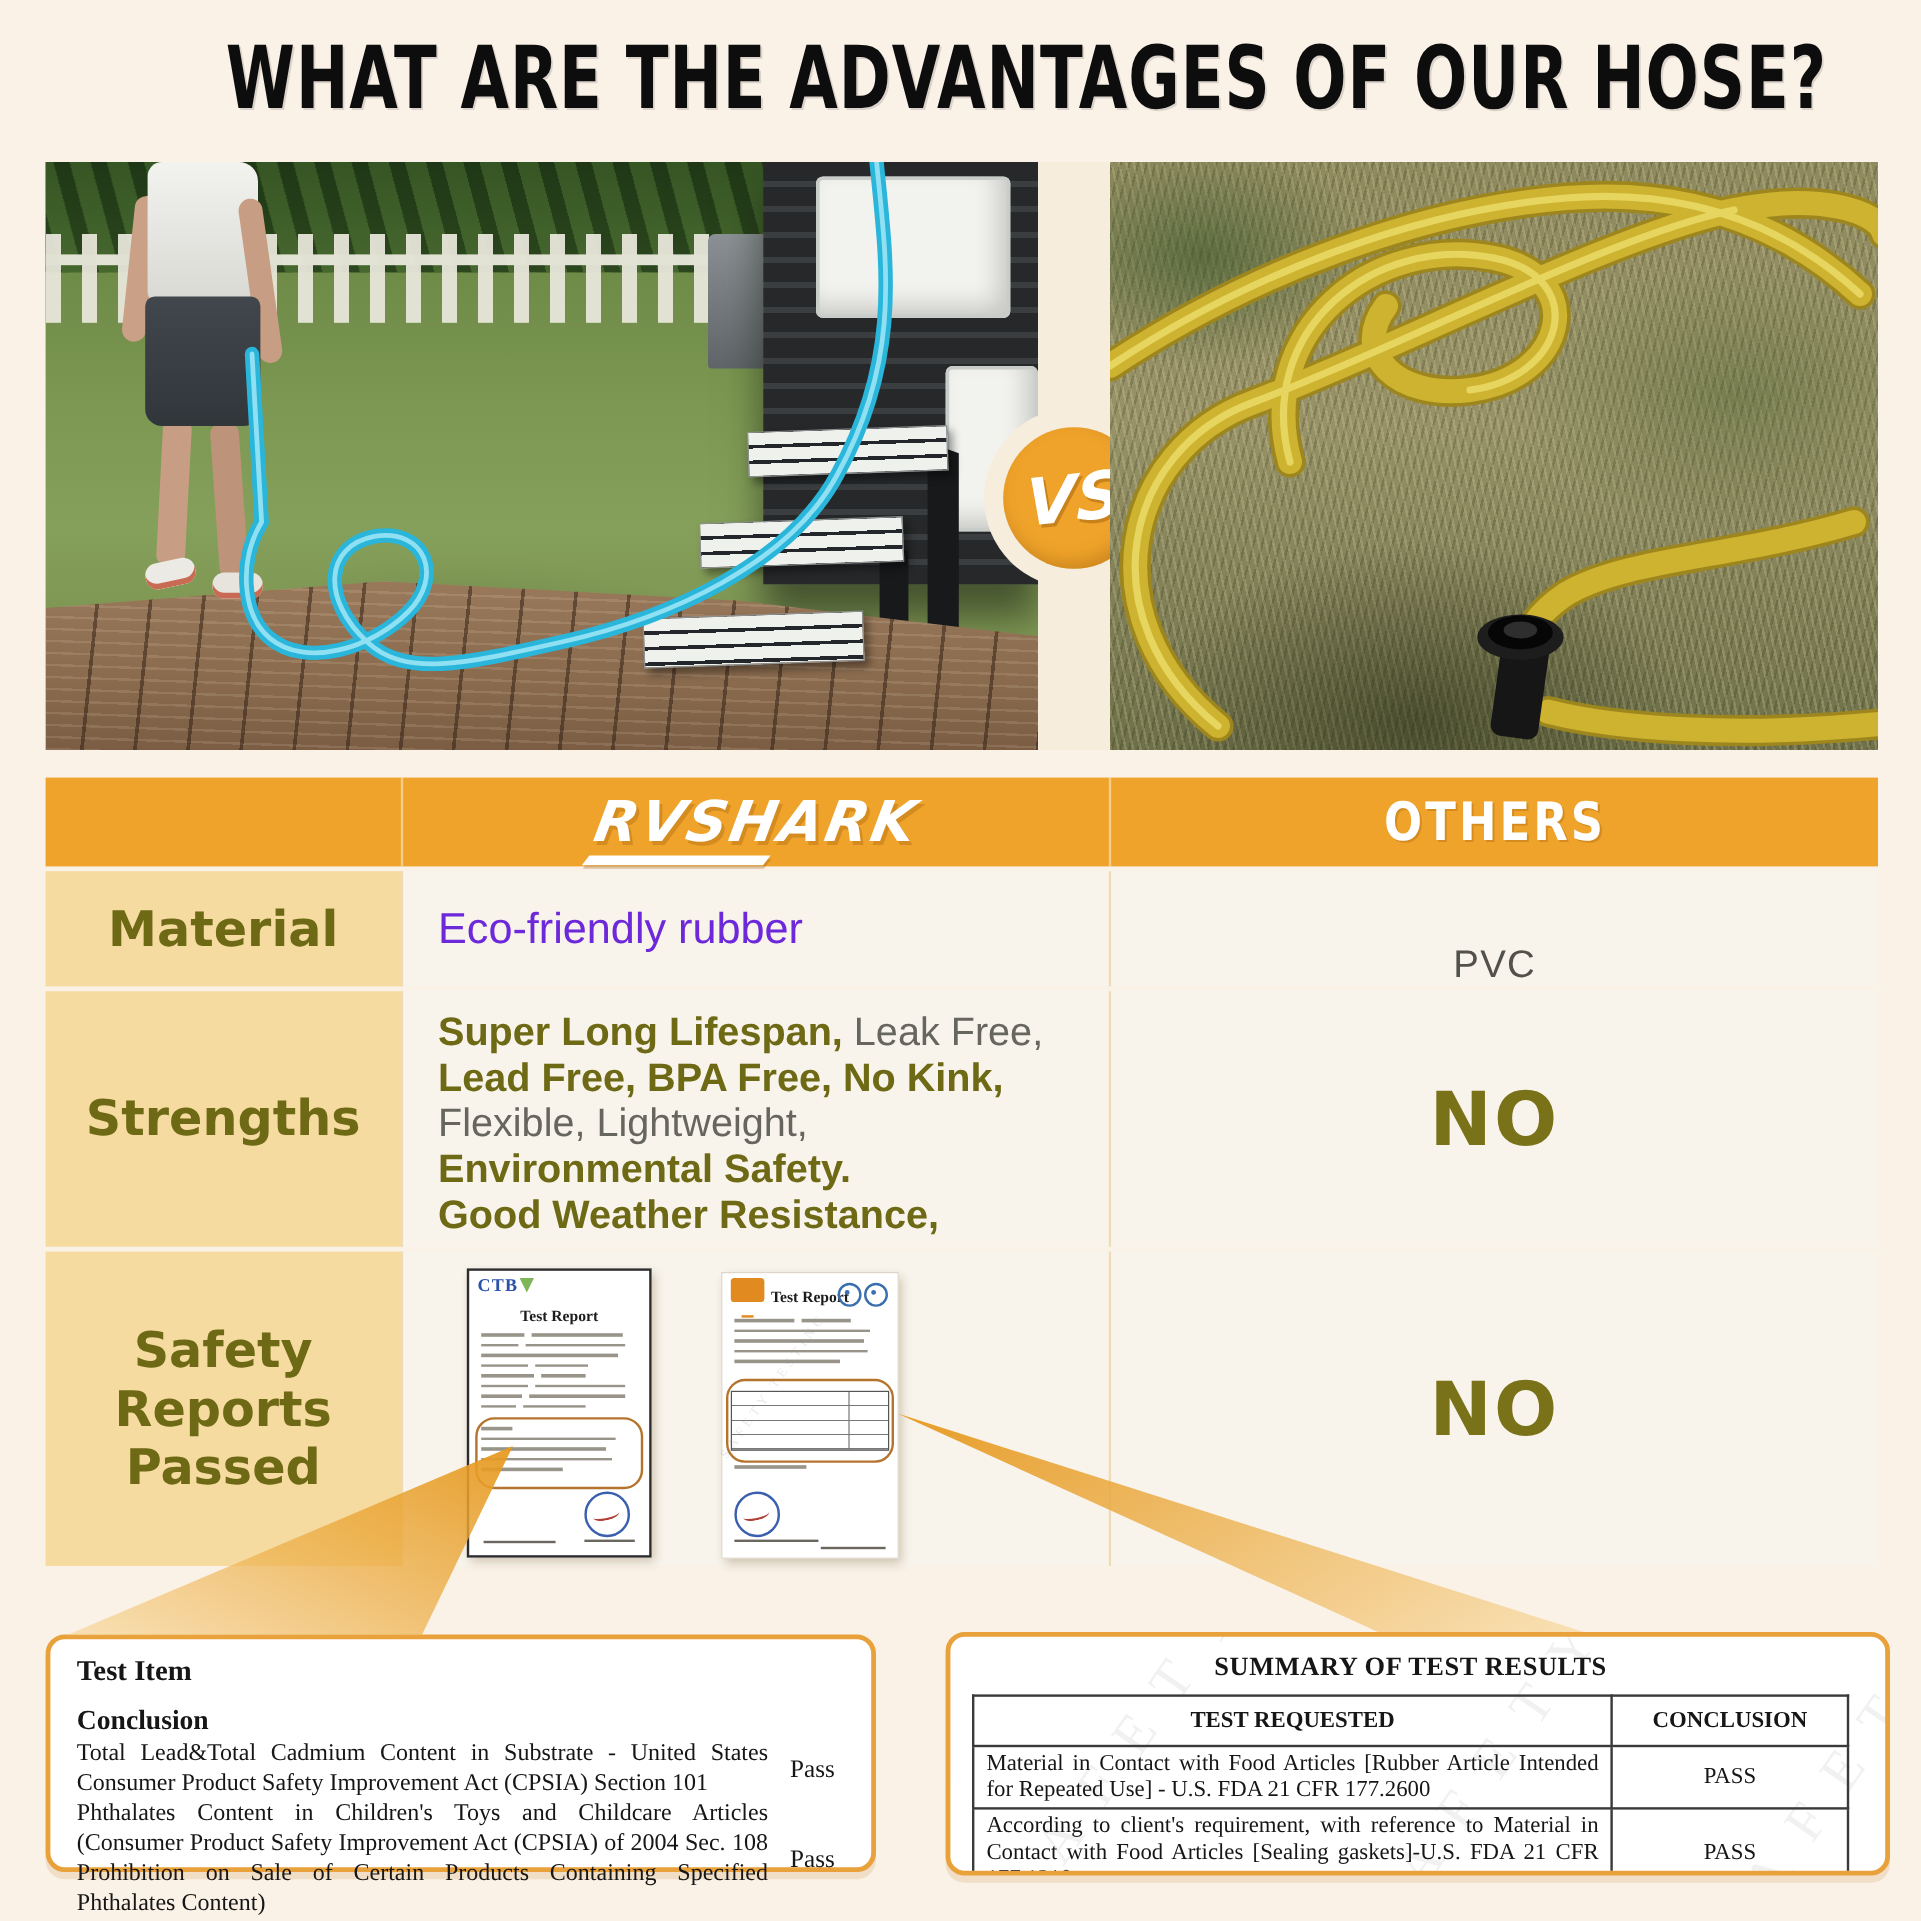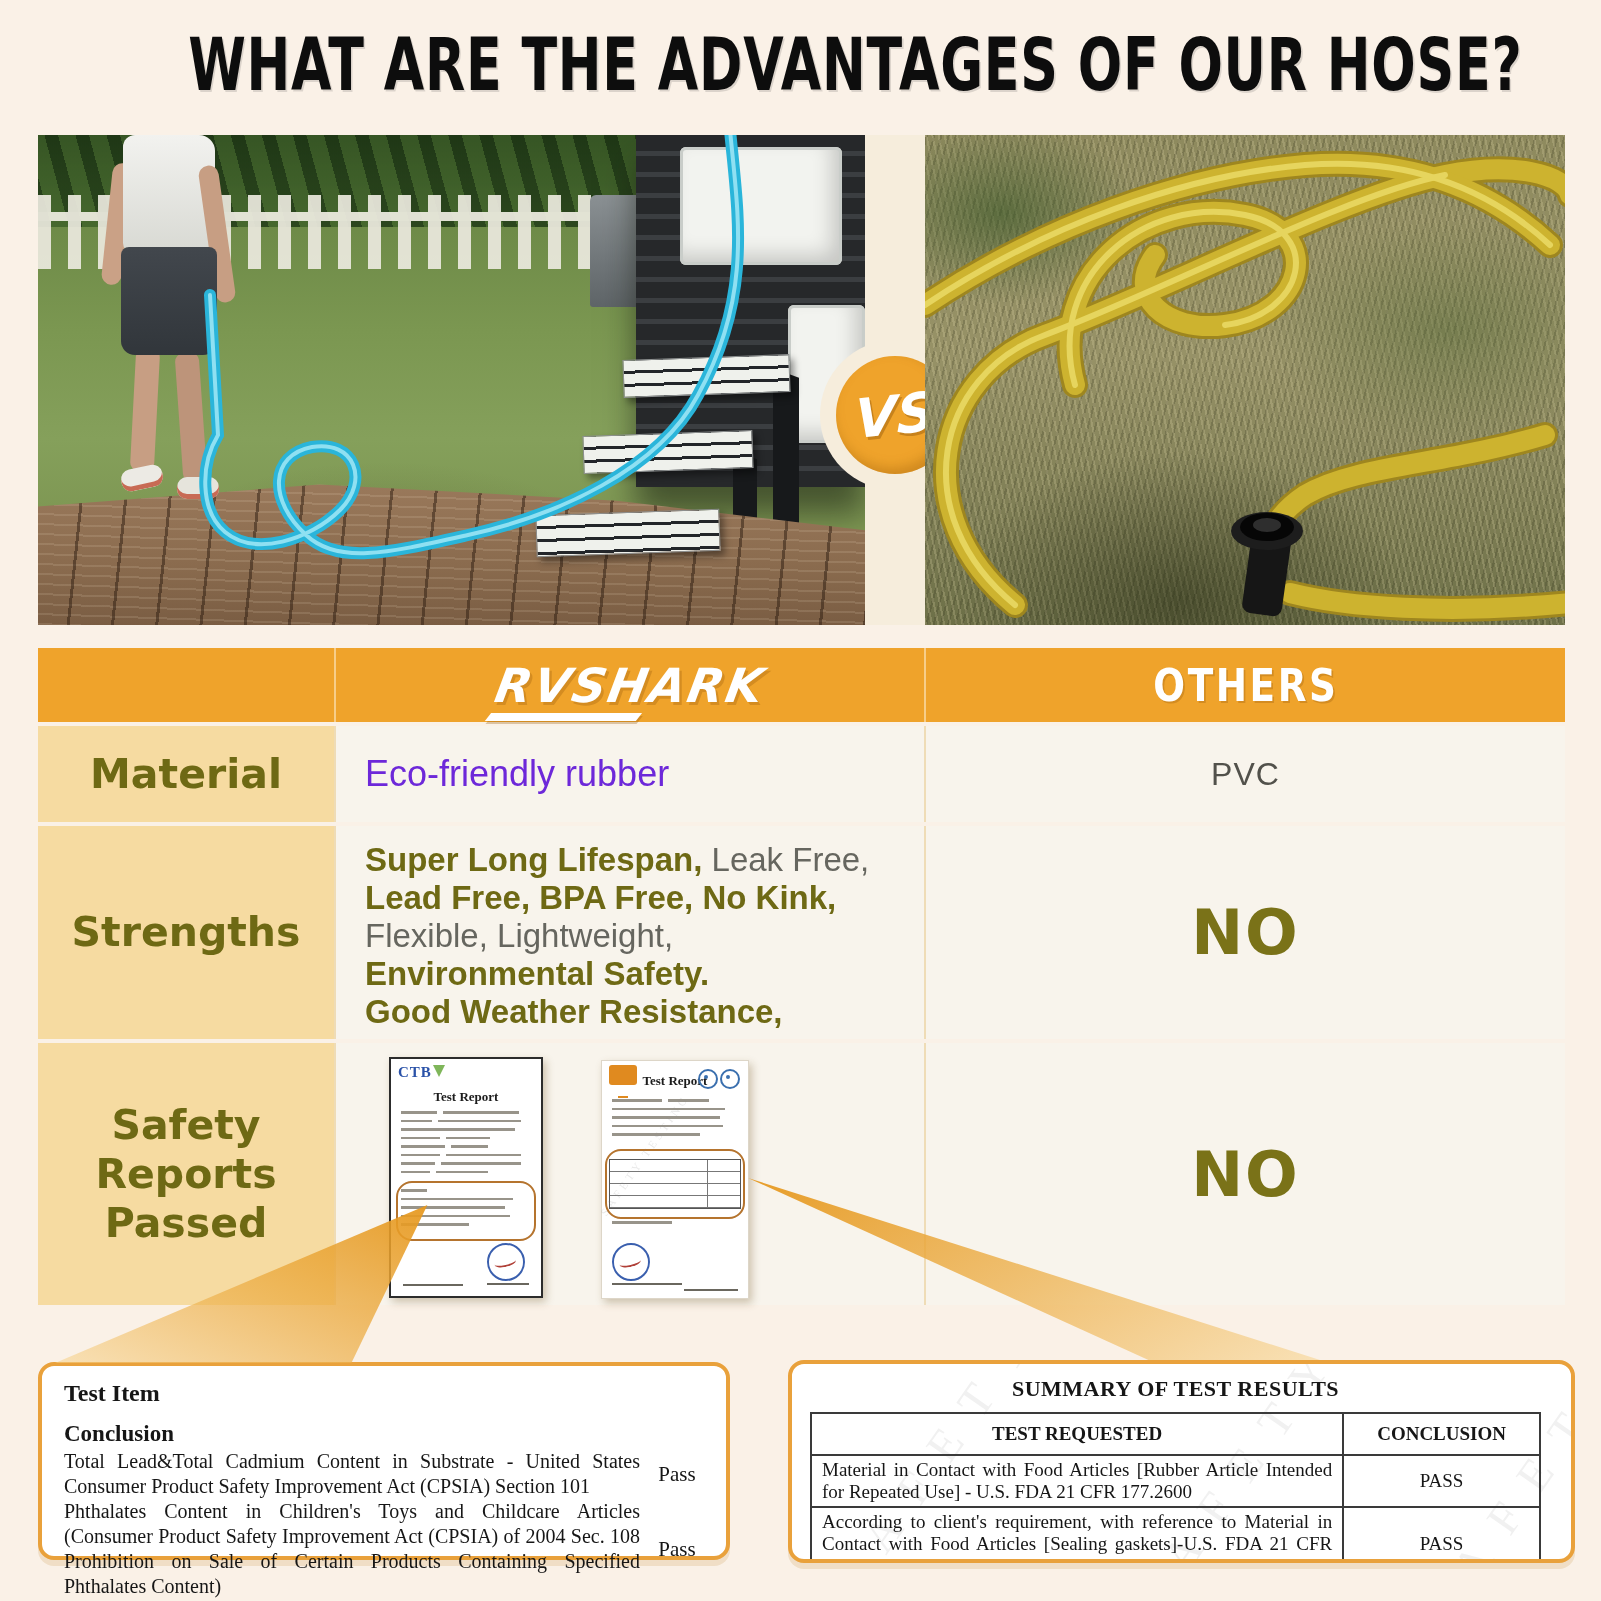--- a/index.html
+++ b/index.html
@@ -70,21 +70,21 @@
   .trow.body{margin-top:4px;}
   .trow.body .cell{border-right:2px solid #EFDCB6;position:relative;}
   .trow.body .cell:last-child{border-right:none;}
   .cell-label{background:#F6DBA1;display:flex;flex-direction:column;align-items:center;justify-content:center;}
   .cell-content{background:#F8F4EC;}
   .row-material{height:96px;}
   .row-strengths{height:213px;}
   .row-safety{height:262px;}
   .label-text{font-family:"DejaVu Sans",sans-serif;font-weight:bold;font-size:41px;color:#6E6914;line-height:49px;text-align:center;}
   .mat-ours{display:flex;align-items:center;padding-left:29px;font-size:36px;color:#6d28d9;}
-  .mat-others{display:flex;align-items:center;justify-content:center;font-size:32px;color:#52514b;letter-spacing:1px;}
+  .mat-others{display:flex;align-items:flex-end;justify-content:center;font-size:32px;color:#52514b;letter-spacing:1px;}
   .str-lines{padding:15px 8px 0 29px;font-size:33px;line-height:38px;}
   .str-lines .b{font-weight:bold;color:#6E6914;}
   .str-lines .r{color:#66665f;}
   .no-cell{display:flex;align-items:center;justify-content:center;}
   .no-text{font-family:"DejaVu Sans",sans-serif;font-weight:bold;font-size:62px;color:#7A7218;letter-spacing:2px;}
 
   .brand-wrap{position:relative;display:inline-block;}
   .brand-logo{font-family:"DejaVu Sans",sans-serif;font-weight:bold;font-style:italic;font-size:47px;color:#fff;letter-spacing:2px;display:inline-block;transform:skewX(-10deg);text-shadow:3px 3px 0 rgba(150,90,10,.3);}
   .logo-swoosh{position:absolute;left:-8px;bottom:-8px;width:56%;height:8px;background:#fff;transform:skewX(-38deg);box-shadow:3px 3px 0 rgba(150,90,10,.3);}
   .others-label{font-family:"DejaVu Sans",sans-serif;font-weight:bold;font-size:44px;color:#fff;letter-spacing:3px;display:inline-block;transform:scaleX(.85);text-shadow:2px 2px 0 rgba(150,90,10,.3);}

